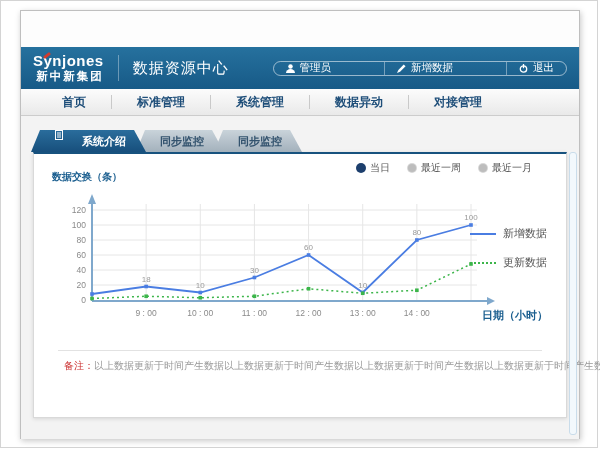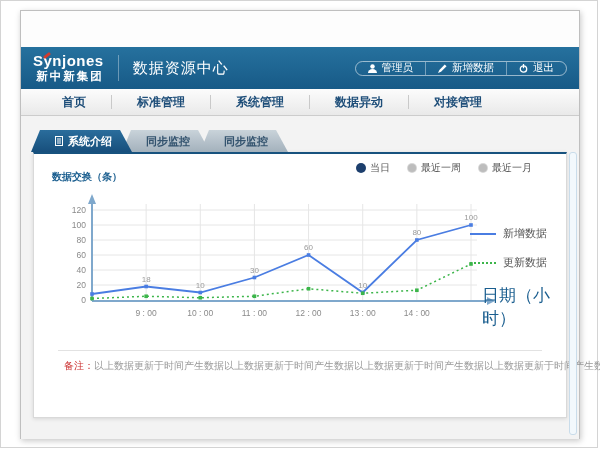--- a/index.html
+++ b/index.html
@@ -11,50 +11,50 @@
   .chrome-strip { height:36px; background:#fdfdfd; }
   
   .header { height:42px; background:linear-gradient(#26719e,#175a87); display:flex; align-items:center; padding:0 12px; color:#fff; }
   .logo { display:flex; flex-direction:column; align-items:flex-end; line-height:1.1; position:relative; }
   .logo-en { font-weight:bold; font-size:15px; letter-spacing:.5px; position:relative; }
   .spark { position:absolute; left:10px; top:1px; width:8px; height:3px; background:#d23b2e; transform:rotate(-38deg); border-radius:1px; }
   .logo-cn { font-weight:bold; font-size:11.5px; letter-spacing:2px; }
   .header-divider { width:1px; height:26px; background:rgba(255,255,255,.35); margin:0 14px; }
   .app-title { font-size:15px; letter-spacing:1px; }
   .user-pills { margin-left:auto; display:flex; align-items:flex-end; height:15px;
-    border:1px solid rgba(255,255,255,.55); border-radius:12px; font-size:10.5px; }
+    border:1px solid rgba(255,255,255,.55); border-radius:12px; font-size:10.5px;gap:41px; }
   .pill { display:flex; align-items:center; gap:5px; padding:0 12px; height:100%; cursor:pointer; }
   .pill + .pill { border-left:1px solid rgba(255,255,255,.4); }
   .pill svg { display:block; }
   
   .nav { height:27px; background:linear-gradient(#fcfcfc,#e9e9e9); border-bottom:1px solid #ccc; display:flex; align-items:center; }
   .nav-item { padding:0 25px; font-size:12px; font-weight:bold; color:#1e4e79; height:14px; display:flex; align-items:center; cursor:pointer; }
   .nav-item:first-child { margin-left:16px; }
   .nav-item + .nav-item { border-left:1px solid #c9c9c9; }
   
   .content { position:relative; background:#f3f3f3; height:323px; padding-top:14px; }
   .tabs { display:flex; margin-left:10px; height:22px; position:relative; z-index:2; }
   .tab { height:22px; line-height:22px; font-size:11px; font-weight:bold; padding:0 20px 0 24px;
     color:#33536e; background:linear-gradient(#c9d3da,#a3b1bc);
     clip-path:polygon(0 100%, 9px 0, calc(100% - 12px) 0, 100% 100%);
-    margin-left:-10px; display:flex; align-items:center; gap:5px; cursor:pointer; }
+    margin-left:-10px; display:flex; align-items:flex-start; gap:19px; cursor:pointer; }
   .tab:first-child { margin-left:0; }
   .tab.active { background:linear-gradient(#2a6d9c,#174f7c); color:#fff; z-index:3; }
   .tab .tab-icon { display:none; }
   .tab.active .tab-icon { display:block; }
   .panel { position:relative; margin:0 12px; height:266px; background:#fff;
     border:1px solid #d9d9d9; border-top:2px solid #17527e; box-shadow:0 1px 4px rgba(0,0,0,.12); }
   
   .filters { position:absolute; top:7px; right:34px; display:flex; gap:18px; }
   .filter-item { display:flex; align-items:center; gap:5px; font-size:10px; color:#555; cursor:pointer; }
   .dot { width:8px; height:8px; border-radius:50%; background:#bdbdbd; box-shadow:0 0 0 1px #d7d7d7; }
   .filter-item.selected .dot { background:#1d3f6d; box-shadow:0 0 0 1px #1d3f6d; }
   .ylabel { position:absolute; left:18px; top:16px; font-size:10px; font-weight:bold; color:#1a5e8f; }
   .chart { position:absolute; left:24px; top:34px; }
-  .xlabel { position:absolute; left:448px; top:130px; font-size:17px; font-weight:normal; color:#1a5e8f; }
+  .xlabel { position:absolute; left:448px; top:154px; font-size:11px; font-weight:bold; color:#1a5e8f; }
   .legend { position:absolute; left:436px; top:72px; }
   .legend-item { display:flex; align-items:center; gap:7px; margin-bottom:14px; font-size:11px; color:#555; }
   .sample-solid { width:26px; height:0; border-top:2px solid #4a7de2; }
   .sample-dotted { width:26px; height:0; border-top:2px dotted #3cb54a; }
   .note-divider { position:absolute; left:24px; right:24px; top:196px; border-top:1px solid #e2e2e2; }
   .note { position:absolute; left:30px; top:205px; font-size:10px; color:#9a9a9a; white-space:nowrap; }
   .note-label { color:#cc3333; }
   .scrollbar { position:absolute; right:2px; top:36px; bottom:4px; width:8px;
     background:#f2f8fc; border:1px solid #c9dcea; border-radius:3px; }
 </style>

